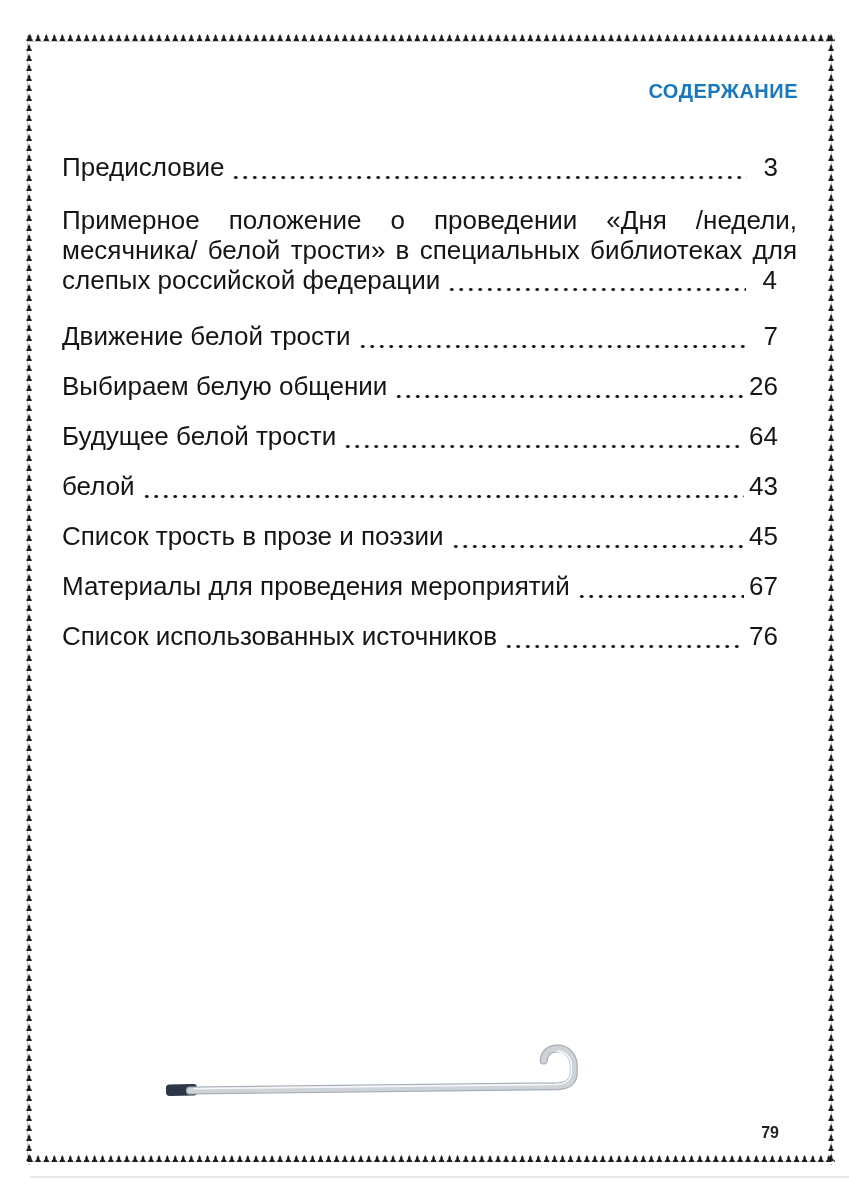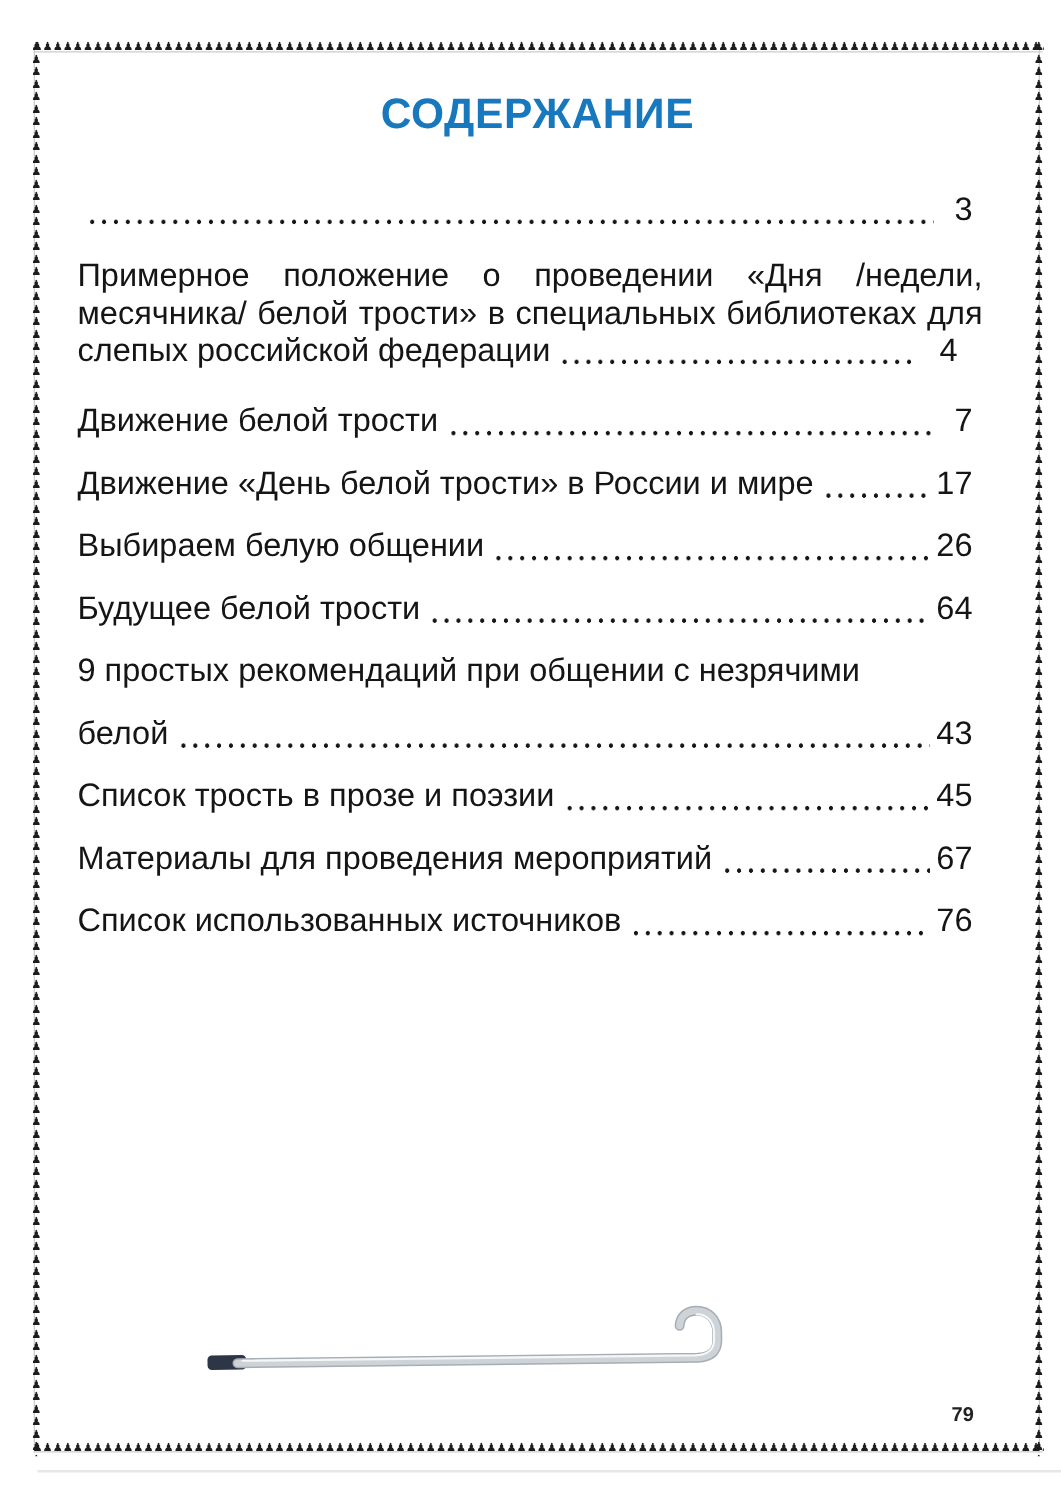--- a/index.html
+++ b/index.html
@@ -52,35 +52,35 @@
 
   
   .content {
     position: absolute;
     left: 62px; top: 0;
     width: 736px; height: 100%;
   }
   .doc-title {
     position: absolute;
     top: 72px; left: 0; width: 100%;
-    text-align: center;
-    font-size: 34px;
+    text-align: right;
+    font-size: 20px;
     font-weight: bold;
     letter-spacing: 0.5px;
     line-height: 38px;
   }
 
   
   .toc {
     position: absolute;
     top: 142px; left: 0; width: 100%;
     font-size: 26px;
   }
   .entry { margin: 0; }
-  .entry.tight { margin: 13px 12px 16px 0; }
+  .entry.tight { margin: 13px 1px 16px 0; }
   .line { height: 50px; line-height: 50px; white-space: nowrap; }
   .line.line-tight { height: 30px; line-height: 30px; white-space: normal; }
   .line.just { text-align: justify; text-align-last: justify; }
   .row {
     display: flex;
     align-items: stretch;
     height: 50px; line-height: 50px;
     padding-right: 20px;
     white-space: nowrap;
   }
@@ -123,20 +123,21 @@
   <div class="stitch v left">♟♟♟♟♟♟♟♟♟♟♟♟♟♟♟♟♟♟♟♟♟♟♟♟♟♟♟♟♟♟♟♟♟♟♟♟♟♟♟♟♟♟♟♟♟♟♟♟♟♟♟♟♟♟♟♟♟♟♟♟♟♟♟♟♟♟♟♟♟♟♟♟♟♟♟♟♟♟♟♟♟♟♟♟♟♟♟♟♟♟♟♟♟♟♟♟♟♟♟♟♟♟♟♟♟♟♟♟♟♟♟♟♟♟♟♟♟♟♟♟♟♟♟♟♟♟♟♟♟♟♟♟♟♟♟♟♟♟♟♟♟♟♟♟♟♟♟♟♟♟♟♟♟♟♟♟♟♟♟♟♟♟♟♟♟♟♟♟♟♟♟♟♟♟♟♟♟♟♟♟♟♟♟♟♟♟♟♟♟♟♟♟♟♟♟♟♟♟♟♟</div>
   <div class="stitch v right">♟♟♟♟♟♟♟♟♟♟♟♟♟♟♟♟♟♟♟♟♟♟♟♟♟♟♟♟♟♟♟♟♟♟♟♟♟♟♟♟♟♟♟♟♟♟♟♟♟♟♟♟♟♟♟♟♟♟♟♟♟♟♟♟♟♟♟♟♟♟♟♟♟♟♟♟♟♟♟♟♟♟♟♟♟♟♟♟♟♟♟♟♟♟♟♟♟♟♟♟♟♟♟♟♟♟♟♟♟♟♟♟♟♟♟♟♟♟♟♟♟♟♟♟♟♟♟♟♟♟♟♟♟♟♟♟♟♟♟♟♟♟♟♟♟♟♟♟♟♟♟♟♟♟♟♟♟♟♟♟♟♟♟♟♟♟♟♟♟♟♟♟♟♟♟♟♟♟♟♟♟♟♟♟♟♟♟♟♟♟♟♟♟♟♟♟♟♟♟♟</div>
   <div class="scan-line"></div>
 
   <div class="content">
     <div class="doc-title" style="color: rgb(24, 120, 190);">СОДЕРЖАНИЕ</div>
 
     <div class="toc" id="toc-entries">
         <div class="entry">
           <div class="row">
+            <span class="t">Предисловие</span>
             <span class="leader"></span>
             <span class="num">3</span>
           </div>
         </div>
         <div class="entry tight">
           <div class="line line-tight just">Примерное положение о проведении «Дня /недели,</div>
           <div class="line line-tight just">месячника/ белой трости» в специальных библиотеках для</div>
           <div class="row row-tight">
             <span class="t">слепых российской федерации</span>
             <span class="leader leader-tight"></span>
@@ -145,41 +146,33 @@
         </div>
         <div class="entry">
           <div class="row">
             <span class="t">Движение белой трости</span>
             <span class="leader"></span>
             <span class="num">7</span>
           </div>
         </div>
         <div class="entry">
           <div class="row">
-            <span class="t">Движение «День белой трости» в России и мире</span>
-            <span class="leader"></span>
-            <span class="num">17</span>
-          </div>
-        </div>
-        <div class="entry">
-          <div class="row">
             <span class="t">Выбираем белую общении</span>
             <span class="leader"></span>
             <span class="num">26</span>
           </div>
         </div>
         <div class="entry">
           <div class="row">
             <span class="t">Будущее белой трости</span>
             <span class="leader"></span>
             <span class="num">64</span>
           </div>
         </div>
         <div class="entry">
-          <div class="line">9 простых рекомендаций при общении с незрячими</div>
           <div class="row">
             <span class="t">белой</span>
             <span class="leader"></span>
             <span class="num">43</span>
           </div>
         </div>
         <div class="entry">
           <div class="row">
             <span class="t">Список трость в прозе и поэзии</span>
             <span class="leader"></span>

